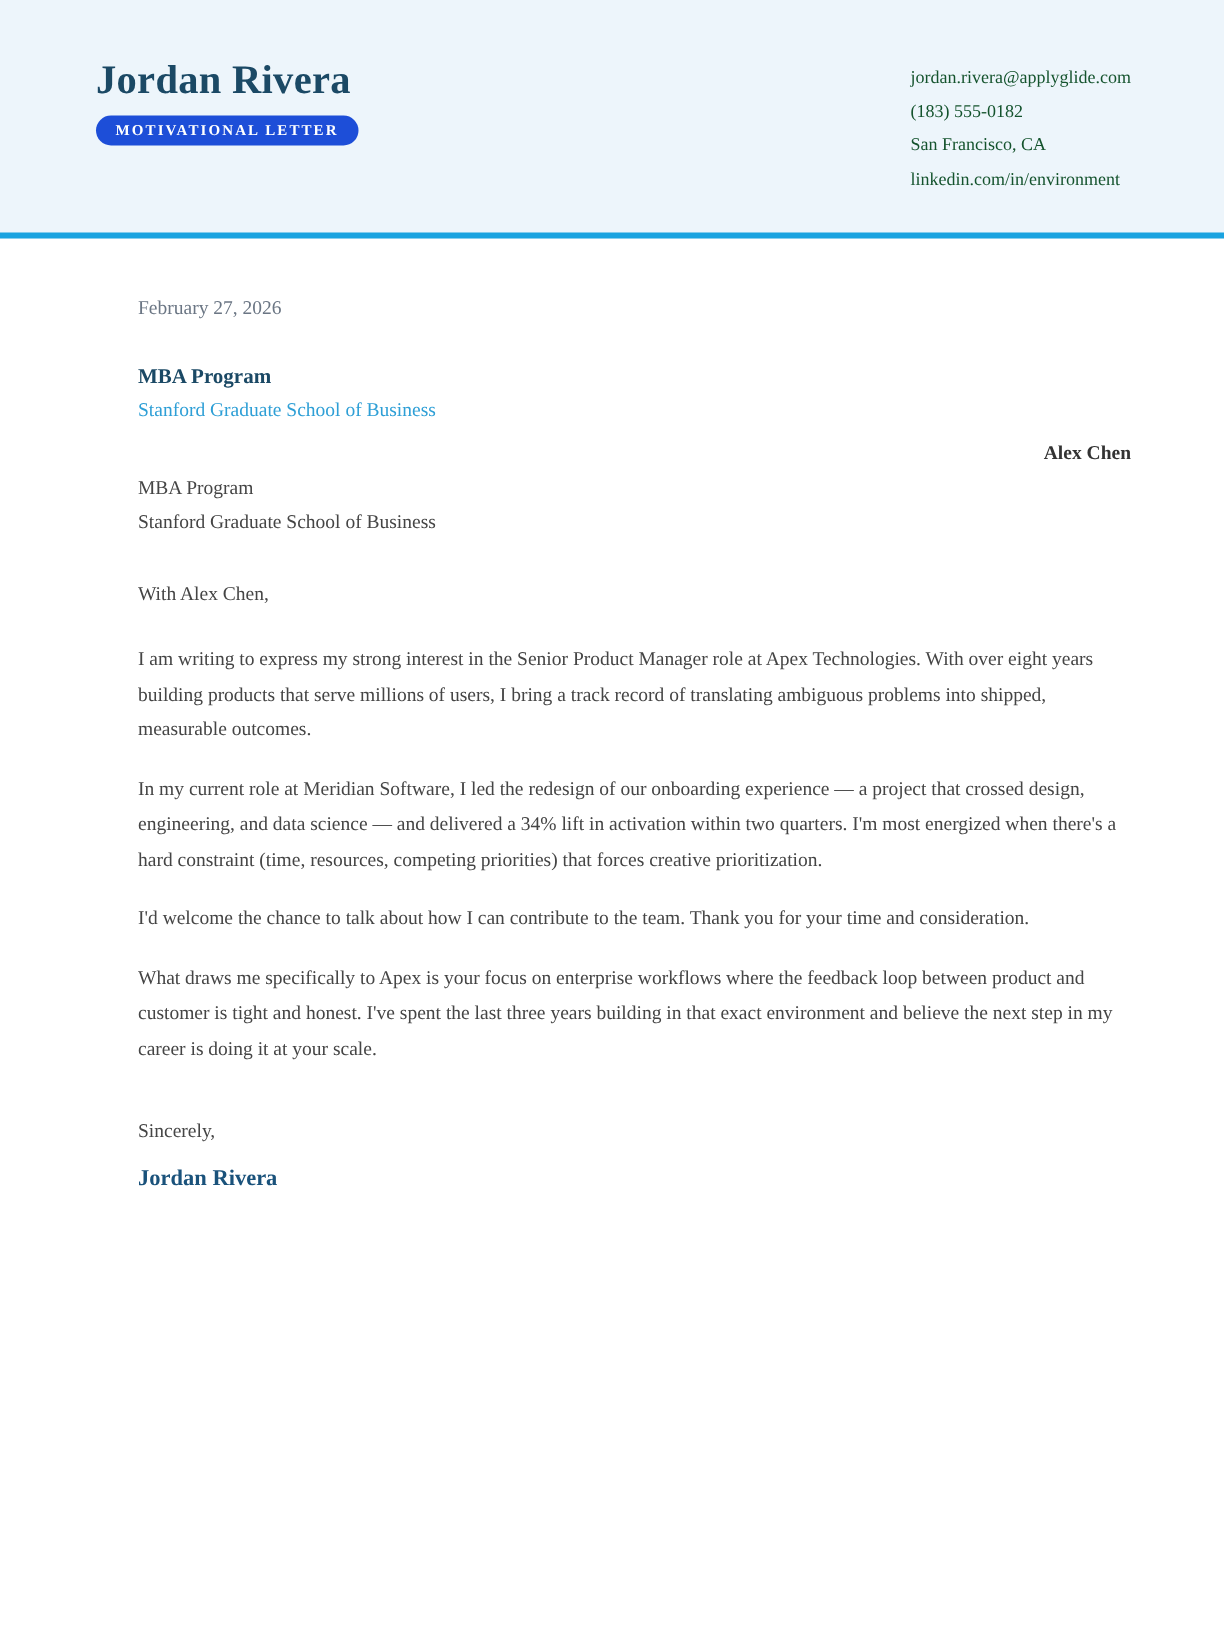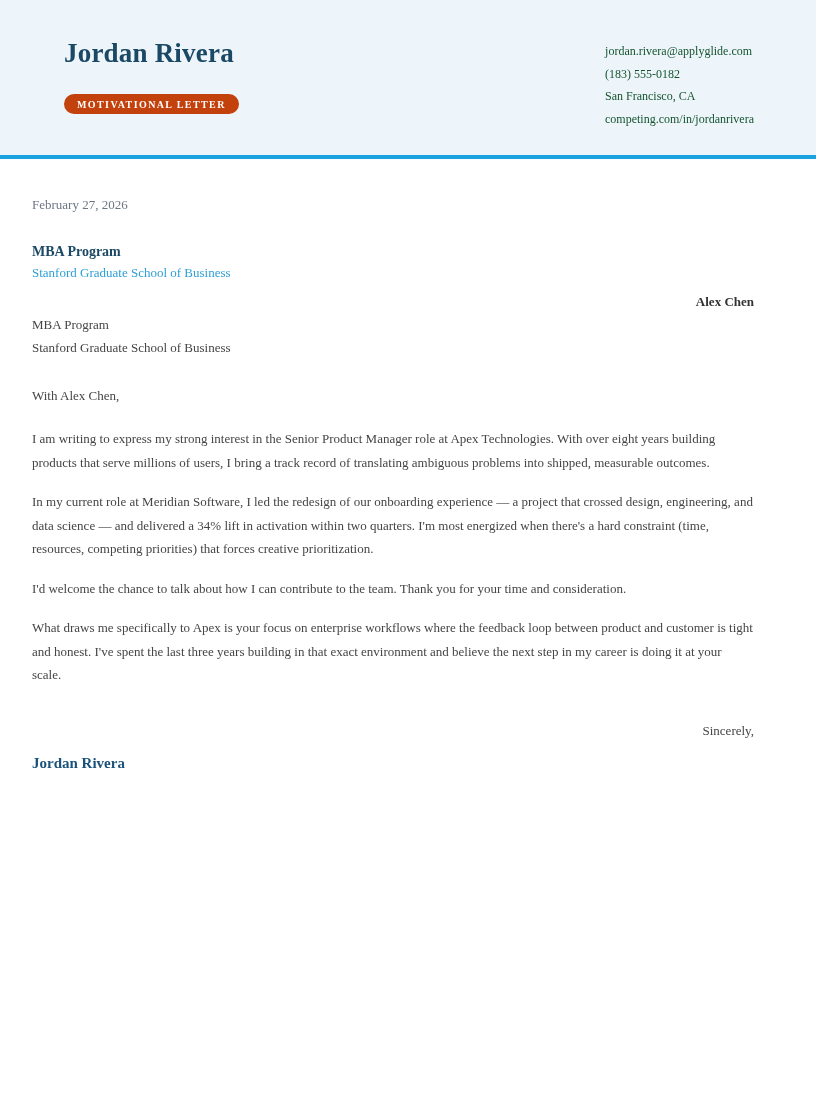--- a/index.html
+++ b/index.html
@@ -29,40 +29,40 @@
   .header-left h1 {
     margin: 0;
     font-size: 27px;
     line-height: 31px;
     font-weight: bold;
     color: #1b4965;
     letter-spacing: 0.2px;
   }
   .badge {
     display: inline-block;
-    margin-top: 25px;
-    background: #c2410c;
+    margin-top: 8px;
+    background: #1d4ed8;
     color: #ffffff;
     font-size: 10px;
     font-weight: bold;
     letter-spacing: 1.4px;
     padding: 5px 13px 4px;
     border-radius: 999px;
   }
   .header-right {
     text-align: left;
     font-size: 12px;
     line-height: 22.7px;
     color: #14532d;
     padding-top: 2px;
   }
 
   
   .content {
-    padding: 0 62px 60px 32px;
+    padding: 0 62px 60px 92px;
     font-size: 13px;
     color: #454545;
   }
   .date {
     margin: 38px 0 0;
     font-size: 13px;
     color: #6b7684;
   }
   .recipient-heading {
     margin: 31px 0 0;
@@ -99,21 +99,20 @@
     margin: 0 0 16px;
     font-size: 13px;
     line-height: 23.5px;
     color: #454545;
   }
   .closing {
     margin: 32px 0 0;
     font-size: 13px;
     line-height: 24px;
     color: #454545;
-    text-align: right;
   }
   .signature {
     margin: 12px 0 0;
     font-size: 15px;
     font-weight: bold;
     color: #1a527b;
   }
 </style>
 </head>
 <body>
@@ -122,21 +121,21 @@
 
   <header class="header">
     <div class="header-left">
       <h1>Jordan Rivera</h1>
       <span class="badge">MOTIVATIONAL LETTER</span>
     </div>
     <div class="header-right">
       <div>jordan.rivera@applyglide.com</div>
       <div>(183) 555-0182</div>
       <div>San Francisco, CA</div>
-      <div>competing.com/in/jordanrivera</div>
+      <div>linkedin.com/in/environment</div>
     </div>
   </header>
 
   <main class="content">
 
     <p class="date">February 27, 2026</p>
 
     <section>
       <h2 class="recipient-heading">MBA Program</h2>
       <a class="school-link" href="#">Stanford Graduate School of Business</a>

